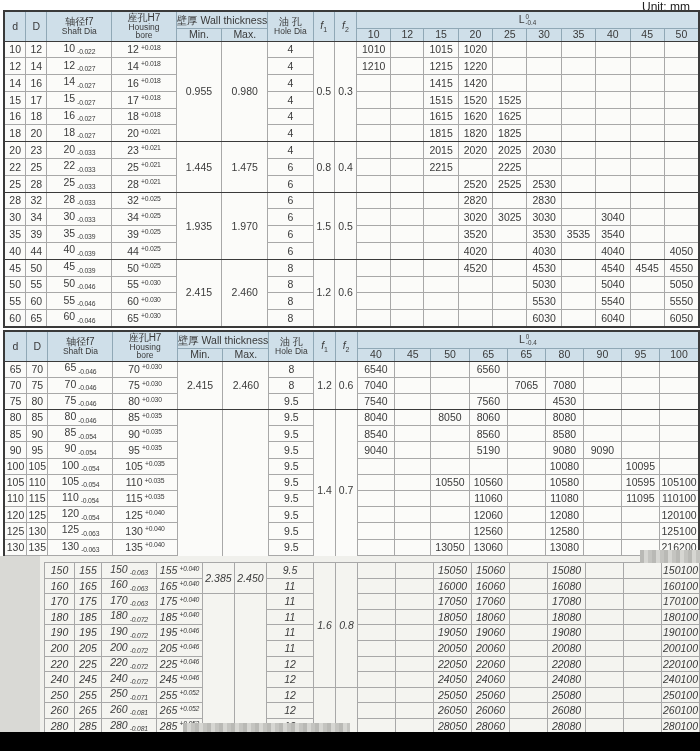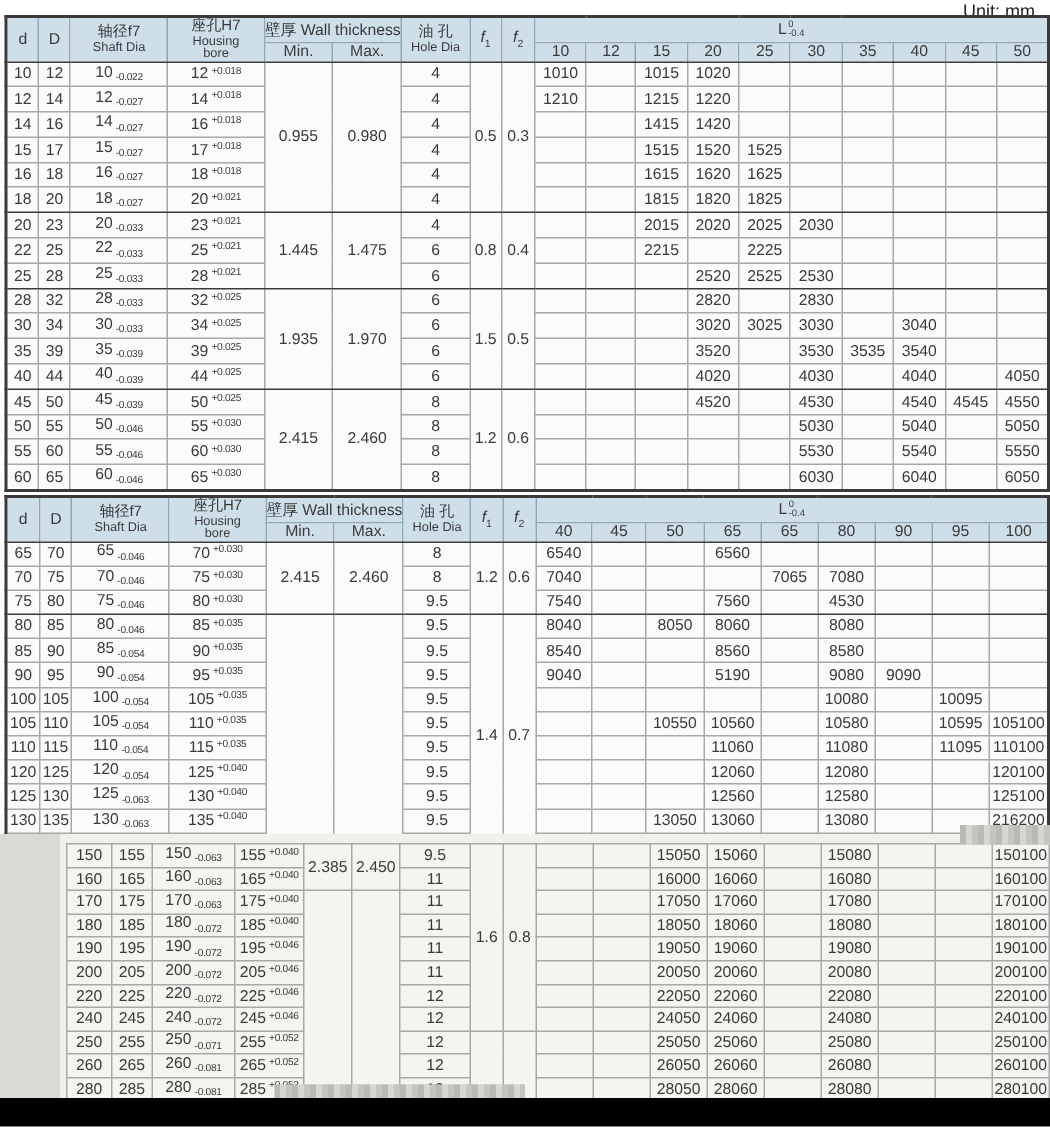--- a/index.html
+++ b/index.html
@@ -692,21 +692,21 @@
           <td>140100</td>
         </tr>
       </tbody>
     </table>
   </div>
 
 <div class="seam"></div>
 <div class="gap-left"></div>
 <div class="overlay-panel"></div>
 
-<div class="tbl t-overlay" id="t-overlay" style="left:44px;top:562px;">
+<div class="tbl t-overlay" id="t-overlay" style="left:44px;top:562px;font-style:italic;">
     <table>
       <colgroup>
         <col style="width: 30px;">
         <col style="width: 27px;">
         <col style="width: 55px;">
         <col style="width: 46px;">
         <col style="width: 32px;">
         <col style="width: 32px;">
         <col style="width: 47px;">
         <col style="width: 22px;">

